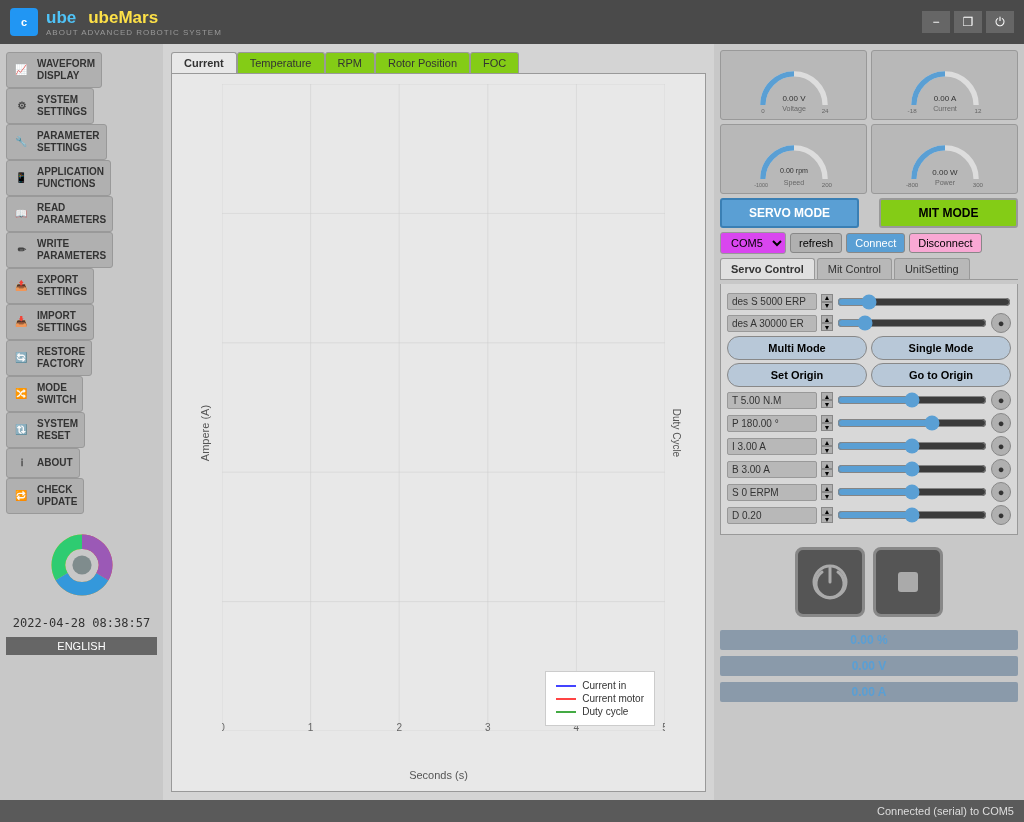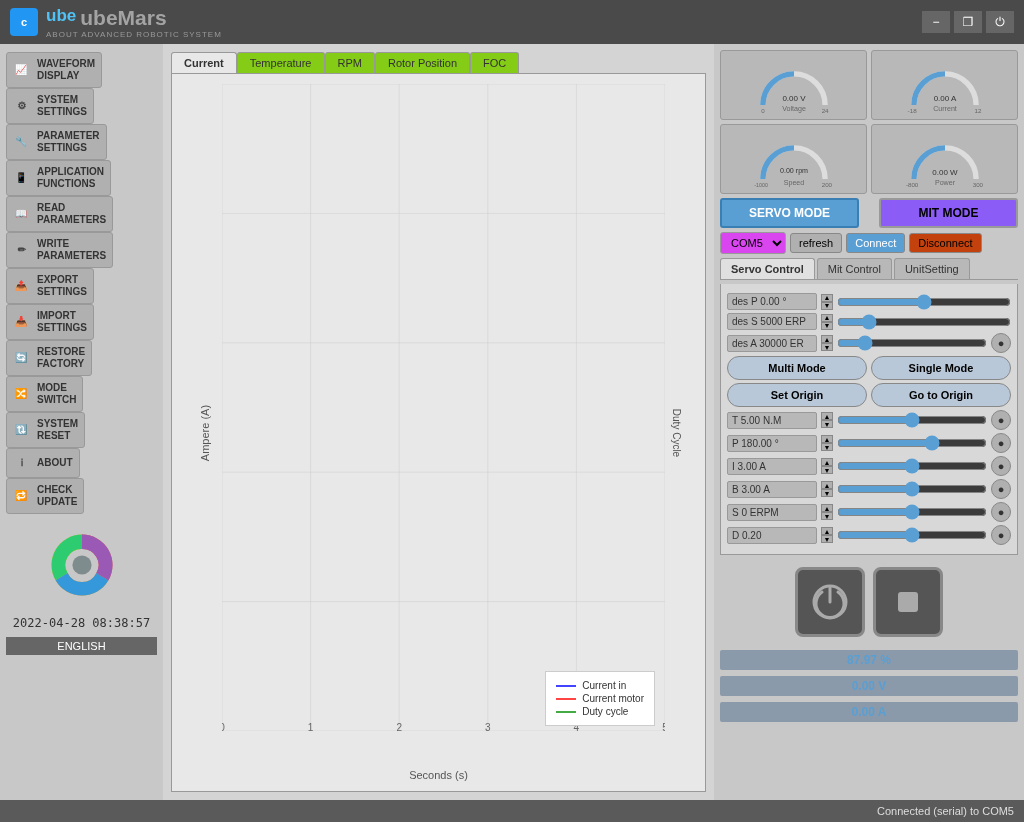--- a/index.html
+++ b/index.html
@@ -130,35 +130,35 @@
       align-items: center;
     }
     .gauge-canvas { width: 80px; height: 60px; }
 
     
     #mode-buttons { display: flex; gap: 20px; }
     .mode-btn {
       flex: 1;
       padding: 6px;
       border: 2px solid #999;
-      background: #8b5cf6;
+      background: #84cc16;
       cursor: pointer;
       font-size: 12px;
       font-weight: bold;
       text-align: center;
       border-radius: 3px;
     }
     .mode-btn.active { background: #5a9fd4; color: white; border-color: #3a7fb4; }
 
     
     #com-row { display: flex; gap: 4px; align-items: center; }
     .com-select { padding: 3px 6px; font-size: 11px; background: #d946ef; border: 1px solid #999; border-radius: 3px; }
     .com-btn { padding: 3px 8px; font-size: 11px; background: #b0b0b0; border: 1px solid #888; border-radius: 3px; cursor: pointer; }
     .connect-btn { background: #5a9fd4; color: white; }
-    .disconnect-btn { background: #c2410c; }
+    .disconnect-btn { background: #f9a8d4; }
 
     
     #ctrl-tabs { display: flex; border-bottom: 1px solid #999; }
     .ctrl-tab { padding: 4px 10px; cursor: pointer; font-size: 11px; background: #b8b8b8; border: 1px solid #999; border-bottom: none; margin-right: 2px; border-radius: 3px 3px 0 0; }
     .ctrl-tab.active { background: #e0e0e0; font-weight: bold; }
 
     
     #ctrl-panel { background: #d8d8d8; border: 1px solid #999; border-top: none; padding: 6px; }
 
     
@@ -228,23 +228,23 @@
 
   <div id="titlebar">
     <div id="logo-area">
       <div id="logo-icon">
         <svg width="22" height="22" viewBox="0 0 22 22">
           <rect x="2" y="2" width="18" height="18" rx="3" fill="#2196F3"></rect>
           <text x="11" y="15" text-anchor="middle" fill="white" font-size="11" font-weight="bold">c</text>
         </svg>
       </div>
       <div>
-        <div style="display:flex;align-items:flex-start;gap:4px">
+        <div style="display:flex;align-items:center;gap:12px">
           <span style="color:#4fc3f7;font-size:17px;font-weight:bold">ube</span>
-            <span style="color:#a3a3a3;font-size:21px;font-weight:bold">ubeMars</span>
+            <span style="color:#fde047;font-size:17px;font-weight:bold">ubeMars</span>
         </div>
         <div style="color:#999;font-size:8px;letter-spacing:1px">ABOUT ADVANCED ROBOTIC SYSTEM</div>
       </div>
     </div>
     <div id="window-controls">
       <button class="win-btn">−</button>
       <button class="win-btn">❐</button>
       <button class="win-btn close">⏻</button>
     </div>
   </div>
@@ -460,28 +460,20 @@
       </div>
 
       <div id="ctrl-tabs">
         <div class="ctrl-tab active">Servo Control</div>
         <div class="ctrl-tab">Mit Control</div>
         <div class="ctrl-tab">UnitSetting</div>
       </div>
 
       <div id="ctrl-panel">
 
-        <div class="ctrl-row">
-          <div class="ctrl-label">des P 0.00 °</div>
-          <div class="ctrl-spinner">
-            <button class="spin-btn">▲</button>
-            <button class="spin-btn">▼</button>
-          </div>
-          <input type="range" class="ctrl-slider" min="0" max="100" value="50" style="">
-        </div>
 
         <div class="ctrl-row">
           <div class="ctrl-label">des S 5000 ERP</div>
           <div class="ctrl-spinner">
             <button class="spin-btn">▲</button>
             <button class="spin-btn">▼</button>
           </div>
           <input type="range" class="ctrl-slider" min="0" max="100" value="15" style="">
         </div>
 
@@ -574,21 +566,21 @@
             <path d="M12 10 A14 14 0 1 0 28 10" fill="none" stroke="#aaa" stroke-width="3" stroke-linecap="round"></path>
           </svg>
         </button>
         <button class="big-ctrl-btn">
           <svg width="40" height="40" viewBox="0 0 40 40">
             <rect x="10" y="10" width="20" height="20" rx="3" fill="#aaa"></rect>
           </svg>
         </button>
       </div>
 
-      <div class="status-bar">87.97 %</div>
+      <div class="status-bar">0.00 %</div>
       <div class="status-bar">0.00 V</div>
       <div class="status-bar">0.00 A</div>
     </div>
   </div>
 
   <div id="status-footer">
     <span>Connected (serial) to COM5</span>
   </div>
 </div>
 

